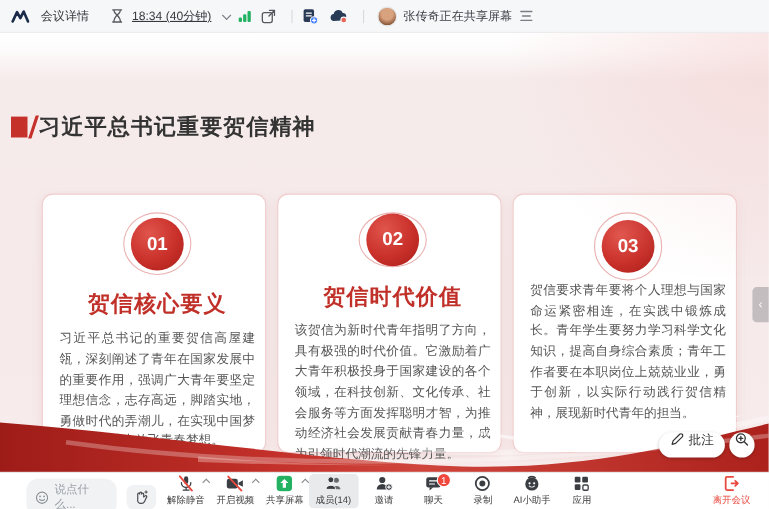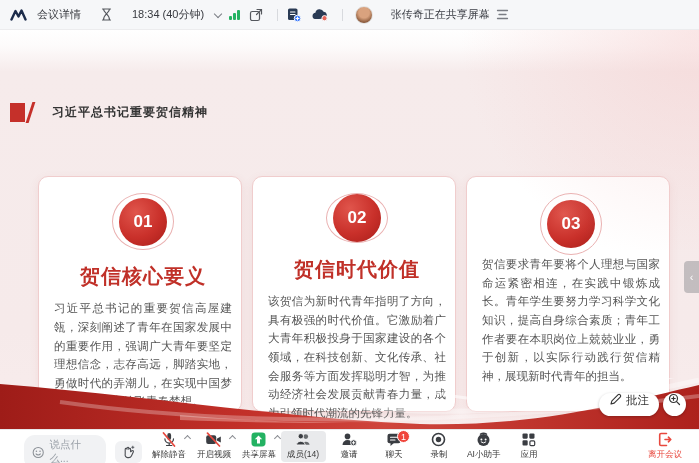--- a/index.html
+++ b/index.html
@@ -11,30 +11,30 @@
     font-size:11px;color:#37393f;text-align:right;}
   .topbar .itm{display:flex;align-items:center;margin-right:6px;flex:0 0 auto;}
   .tb-sep{width:1px;height:12px;background:#d8dade;margin:0 8px;}
   .chev-down{width:5px;height:5px;border-right:1.4px solid #7a7d84;border-bottom:1.4px solid #7a7d84;
     transform:rotate(45deg);margin:-2px 0 0 5px;}
   .sigbars{display:flex;align-items:flex-end;gap:1.5px;height:11px;margin-left:8px;}
   .sigbars i{display:block;width:2.5px;background:#23b262;border-radius:1px;}
   .avatar{width:16px;height:16px;border-radius:50%;margin-left:4px;
     background:radial-gradient(circle at 50% 35%,#d9a27e 0 40%,#8a5a3c 75%,#6e4228 100%);
     border:1px solid #e4e4e4;}
-  .share-status{margin-left:18px;color:#3a3d44;}
+  .share-status{margin-left:6px;color:#3a3d44;}
   
   .slide{position:absolute;top:30px;left:0;width:699px;height:400px;overflow:hidden;
     background:linear-gradient(180deg,#ffffff 0px,#fdfbfb 16px,#f6ebeb 42px,#f6eaea 75%,#f8ecec 100%);}
   .slide::after{content:"";position:absolute;right:0;top:0;width:260px;height:220px;
     background:radial-gradient(circle at 100% 0%,rgba(244,200,200,.45),rgba(244,200,200,0) 70%);pointer-events:none;}
   .slide-title-row{position:absolute;top:72px;left:10px;display:flex;align-items:center;}
   .title-mark{width:15px;height:19px;background:#c5302a;display:inline-block;}
   .title-slash{width:3px;height:21px;background:#c5302a;transform:skewX(-18deg);margin-left:4px;}
-  .slide-title{margin-left:20px;font-size:12px;font-weight:bold;color:#333;letter-spacing:1px;font-family:Liberation Serif, serif;}
+  .slide-title{margin-left:3px;font-size:20px;font-weight:bold;color:#333;letter-spacing:1px;font-family:Liberation Serif, serif;}
   .cards{position:absolute;top:146px;left:38px;display:flex;gap:10px;}
   .card{width:204px;height:236px;background:#fff;border:1px solid #f0cdcd;border-radius:10px;
     box-shadow:0 3px 10px rgba(190,90,90,.10);box-sizing:border-box;padding:14px 9px 0 15px;
     display:flex;flex-direction:column;align-items:center;}
   .num-ring{width:60px;height:60px;border-radius:50%;border:1px solid #eab1b1;
     display:flex;align-items:center;justify-content:center;margin-top:2px;}
   .num-circle{width:48px;height:48px;border-radius:50%;color:#fff;font-weight:bold;font-size:17px;
     display:flex;align-items:center;justify-content:center;
     background:radial-gradient(circle at 35% 30%,#e0554c 0%,#c9302a 55%,#a81d19 100%);}
   .card-heading{color:#c03028;font-weight:bold;font-size:20px;margin:13px 0 9px 0;letter-spacing:1px;}
@@ -81,21 +81,21 @@
       <svg width="17" height="13" viewBox="0 0 17 13">
           <path d="M1.5,11.5 L5.5,3 L8.5,8.5 L11.5,2.5 L15.5,11.5" stroke="#1c2b4a" stroke-width="2.4" fill="none" stroke-linecap="round" stroke-linejoin="round"></path>
         </svg>
     </span>
     <span class="itm" style="margin-left:4px;">会议详情</span>
     <span class="itm" style="margin-left:14px;">
       <svg width="11" height="13" viewBox="0 0 11 13">
           <path d="M1.5,1 h8 M1.5,12 h8 M2.5,1 c0,4.5 6,4.5 6,11 M8.5,1 c0,4.5 -6,4.5 -6,11" stroke="#55585e" stroke-width="1.2" fill="none" stroke-linecap="round"></path>
         </svg>
     </span>
-    <span class="itm" style="margin-left:14px;">18:34 (40分钟)</span>
+    <span class="itm" style="margin-left:2px;text-decoration:underline;">18:34 (40分钟)</span>
     <span class="chev-down"></span>
     <span class="sigbars">
         <i style="height:4px"></i>
         <i style="height:7px"></i>
         <i style="height:10px"></i>
       </span>
     <span class="itm" style="margin-left:9px;">
       <svg width="14" height="14" viewBox="0 0 14 14">
           <rect x="1.5" y="3.5" width="9" height="9" rx="1.8" stroke="#55585e" stroke-width="1.2" fill="none"></rect>
           <path d="M8,1.5 h4.5 v4.5 M12.2,1.8 L7.5,6.5" stroke="#55585e" stroke-width="1.2" fill="none" stroke-linecap="round"></path>

